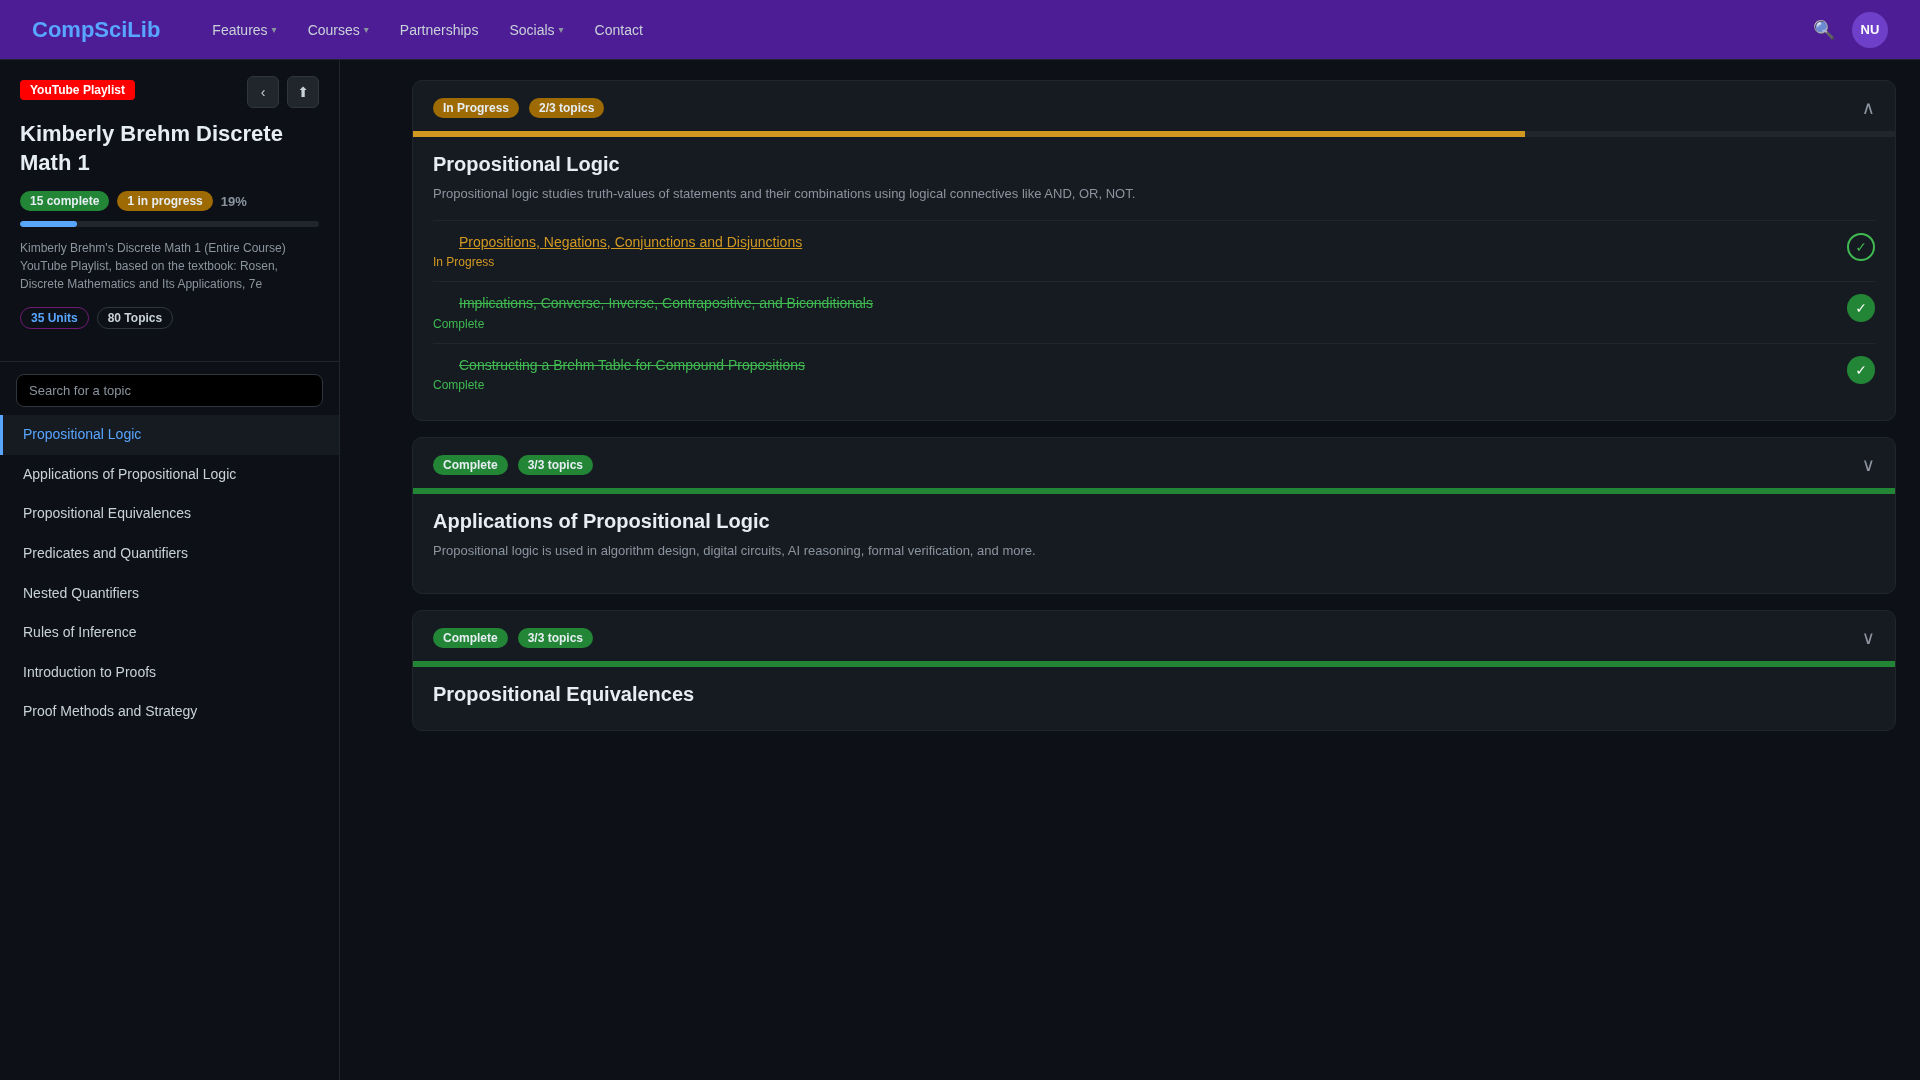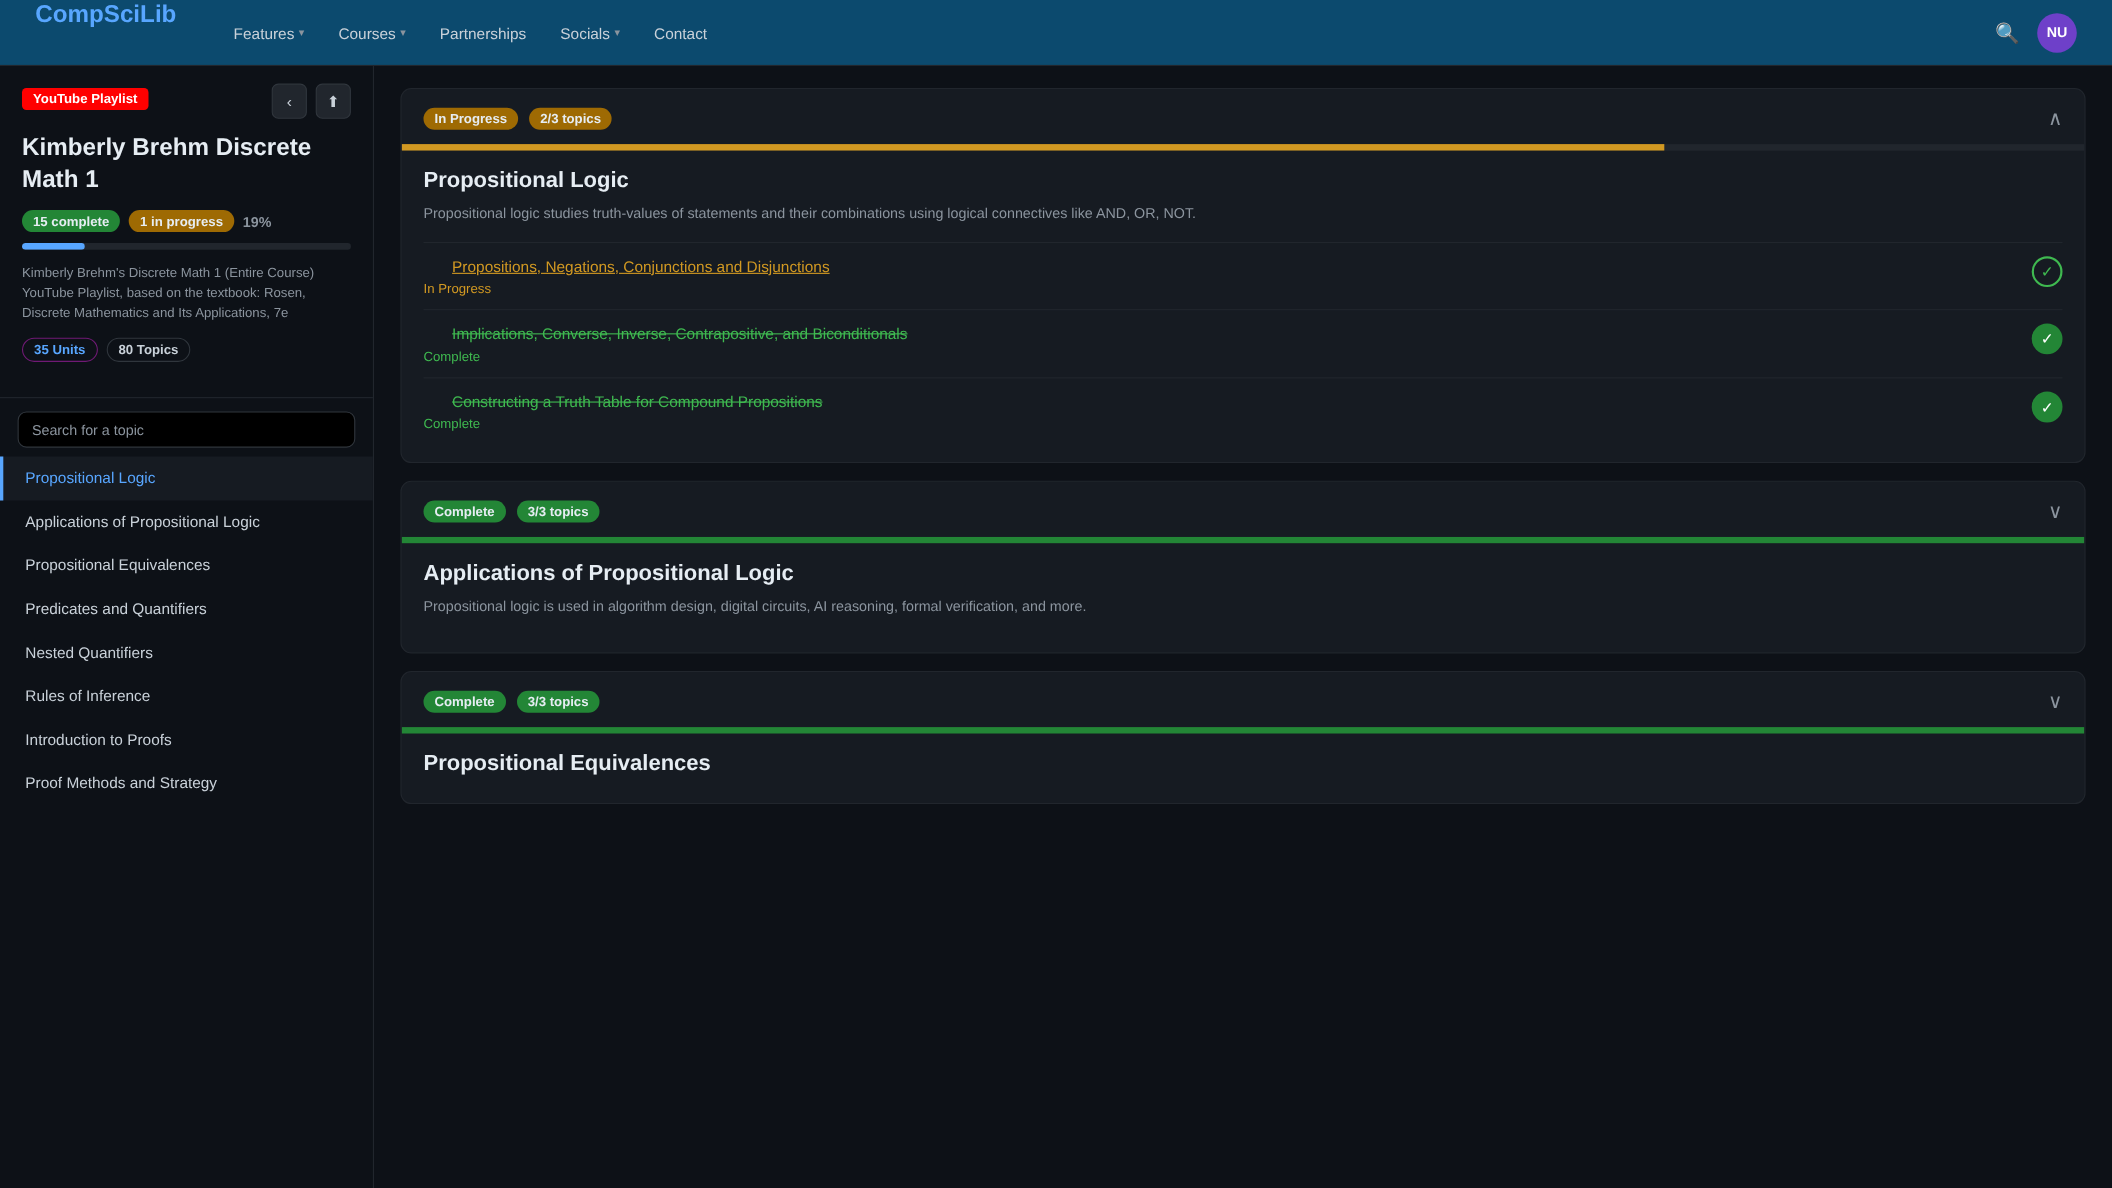--- a/index.html
+++ b/index.html
@@ -6,23 +6,24 @@
     body {
       font-family: -apple-system, BlinkMacSystemFont, 'Segoe UI', sans-serif;
       background: #0d1117;
       color: #e6edf3;
       min-height: 1080px;
       overflow-x: hidden;
     }
 
     
     nav {
-      background: #0c4a6e;
+      background: #4c1d95;
       border-bottom: 1px solid #21262d;
       display: flex;
+      align-items: center;
       padding: 0 32px;
       height: 60px;
       position: fixed;
       top: 0; left: 0; right: 0;
       z-index: 100;
     }
     .nav-logo {
       font-size: 22px;
       font-weight: 700;
       color: #e6edf3;
@@ -59,20 +60,21 @@
       display: flex; align-items: center; justify-content: center;
       font-size: 13px; font-weight: 600; color: white;
       cursor: pointer;
     }
 
     
     .layout {
       display: flex;
       margin-top: 60px;
       height: calc(1080px - 60px);
+      gap: 48px;
     }
 
     
     .sidebar {
       width: 340px;
       min-width: 340px;
       background: #0d1117;
       border-right: 1px solid #21262d;
       padding: 20px 0;
       overflow-y: auto;
@@ -458,21 +460,21 @@
         <div class="topic-item">
           <div>
             <div class="topic-name topic-name-complete">Implications, Converse, Inverse, Contrapositive, and Biconditionals</div>
             <div class="topic-status topic-status-complete">Complete</div>
           </div>
           <div class="check-circle-complete">✓</div>
         </div>
 
         <div class="topic-item">
           <div>
-            <div class="topic-name topic-name-complete">Constructing a Truth Table for Compound Propositions</div>
+            <div class="topic-name topic-name-complete">Constructing a Brehm Table for Compound Propositions</div>
             <div class="topic-status topic-status-complete">Complete</div>
           </div>
           <div class="check-circle-complete">✓</div>
         </div>
       </div>
     </div>
 
     <div class="course-card">
       <div class="card-header">
         <div class="card-header-left">

